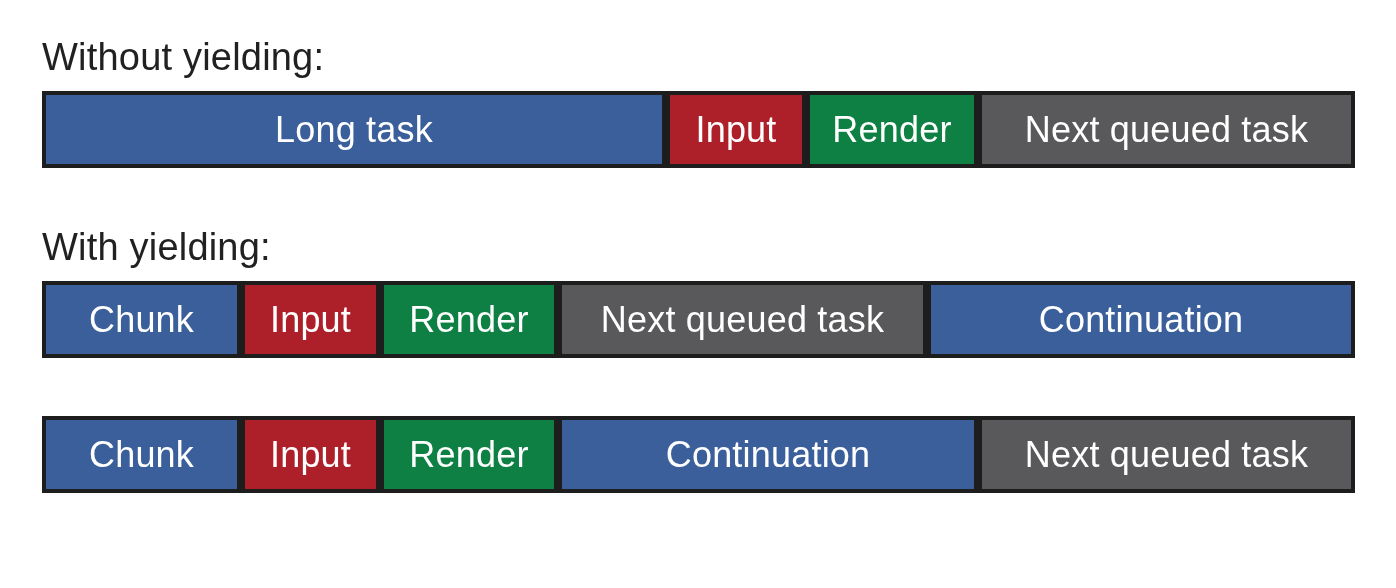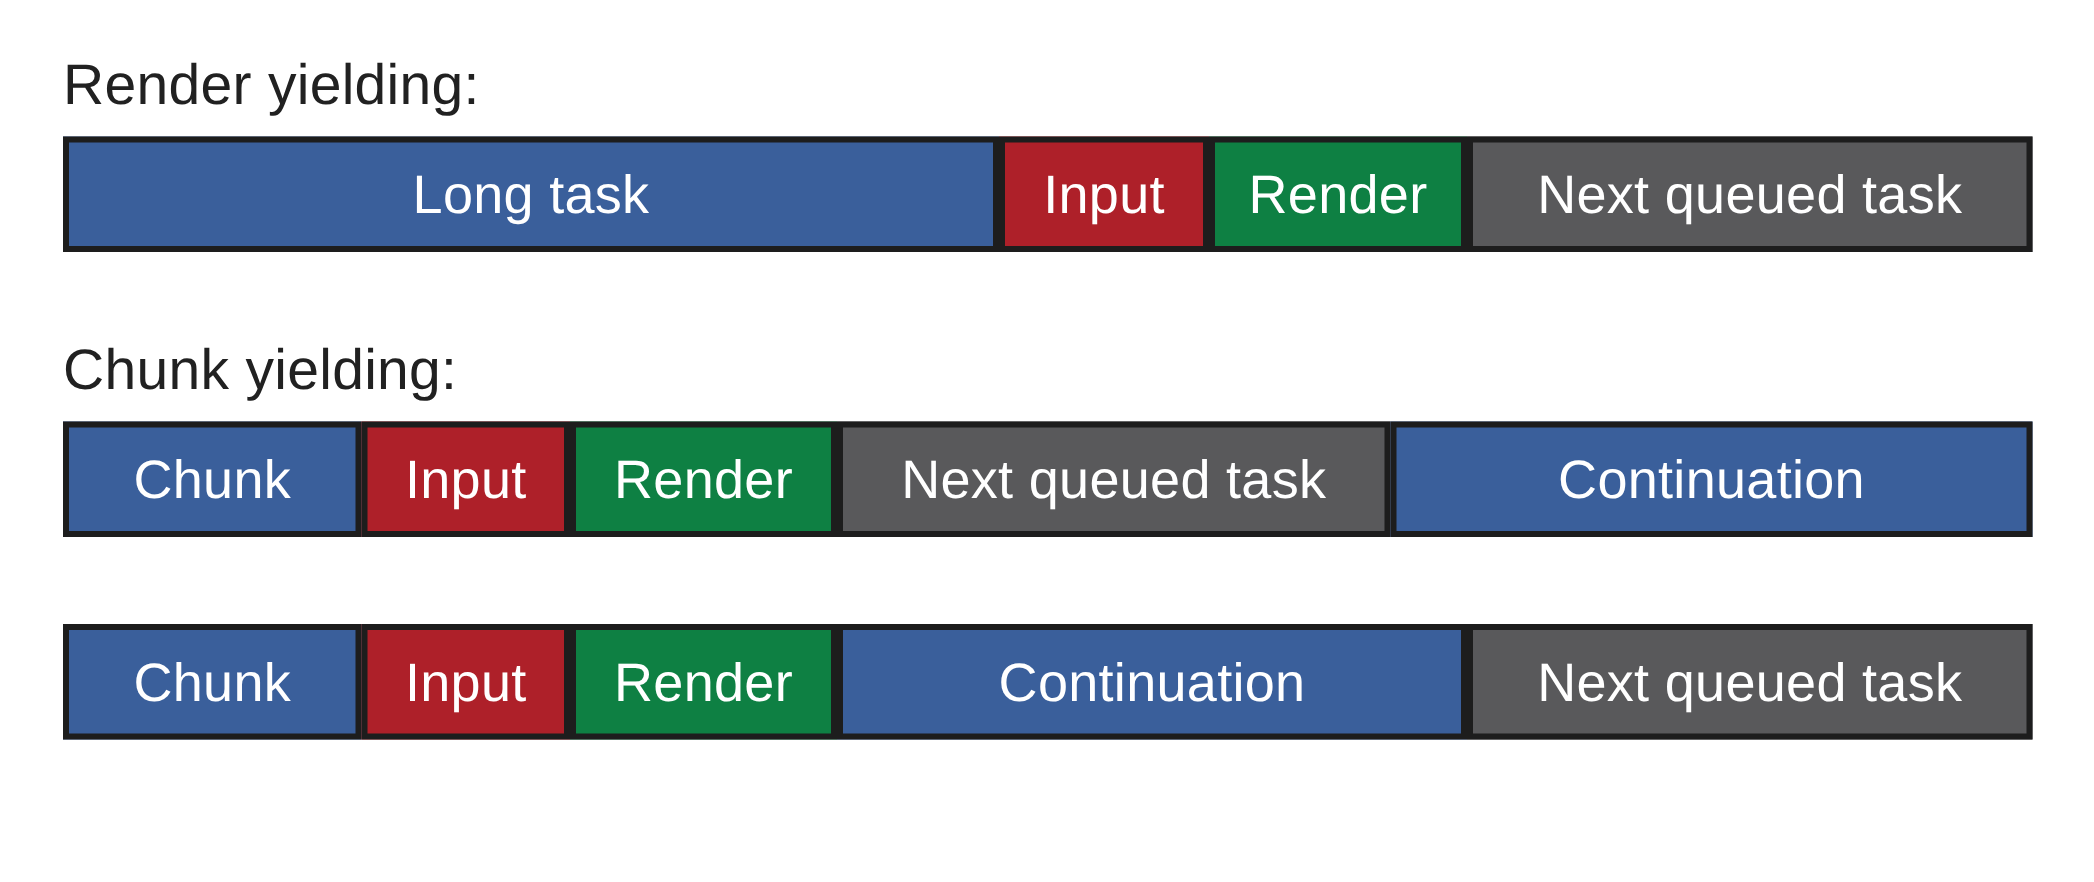--- a/index.html
+++ b/index.html
@@ -49,39 +49,39 @@
     white-space: nowrap;
     letter-spacing: 0.2px;
   }
 </style>
 </head>
 <body>
 
 <div class="page">
   <div id="sections-root">
   <section class="diagram-section">
-    <h2 class="heading">Render yielding:</h2>
+    <h2 class="heading">Without yielding:</h2>
     <div class="bar">
           <div class="seg" style="width: 624px; background: rgb(58, 95, 155); border-color: rgb(29, 29, 29);">
             <span class="seg-label">Long task</span>
           </div>
           <div class="seg" style="width: 140px; background: rgb(174, 32, 41); border-color: rgb(29, 29, 29);">
             <span class="seg-label">Input</span>
           </div>
           <div class="seg" style="width: 172px; background: rgb(14, 128, 67); border-color: rgb(29, 29, 29);">
             <span class="seg-label">Render</span>
           </div>
           <div class="seg" style="width: 377px; background: rgb(89, 89, 91); border-color: rgb(29, 29, 29);">
             <span class="seg-label">Next queued task</span>
           </div>
         </div>
   </section>
 
   <section class="diagram-section">
-    <h2 class="heading">Chunk yielding:</h2>
+    <h2 class="heading">With yielding:</h2>
     <div class="bar">
           <div class="seg" style="width: 199px; background: rgb(58, 95, 155); border-color: rgb(29, 29, 29);">
             <span class="seg-label">Chunk</span>
           </div>
           <div class="seg" style="width: 139px; background: rgb(174, 32, 41); border-color: rgb(29, 29, 29);">
             <span class="seg-label">Input</span>
           </div>
           <div class="seg" style="width: 178px; background: rgb(14, 128, 67); border-color: rgb(29, 29, 29);">
             <span class="seg-label">Render</span>
           </div>

